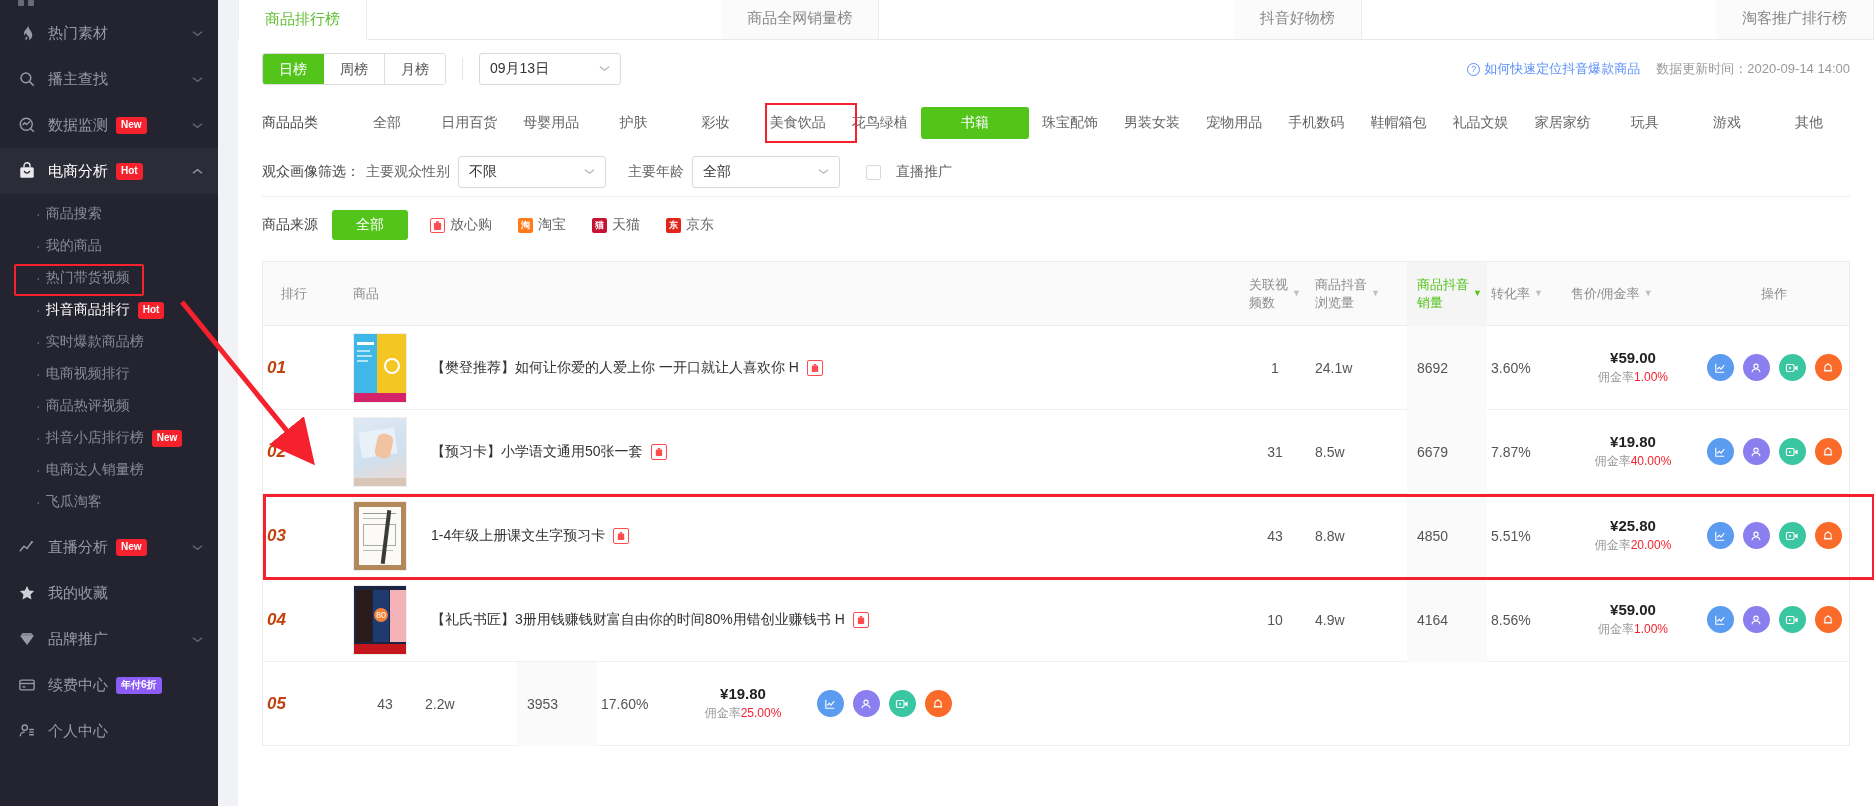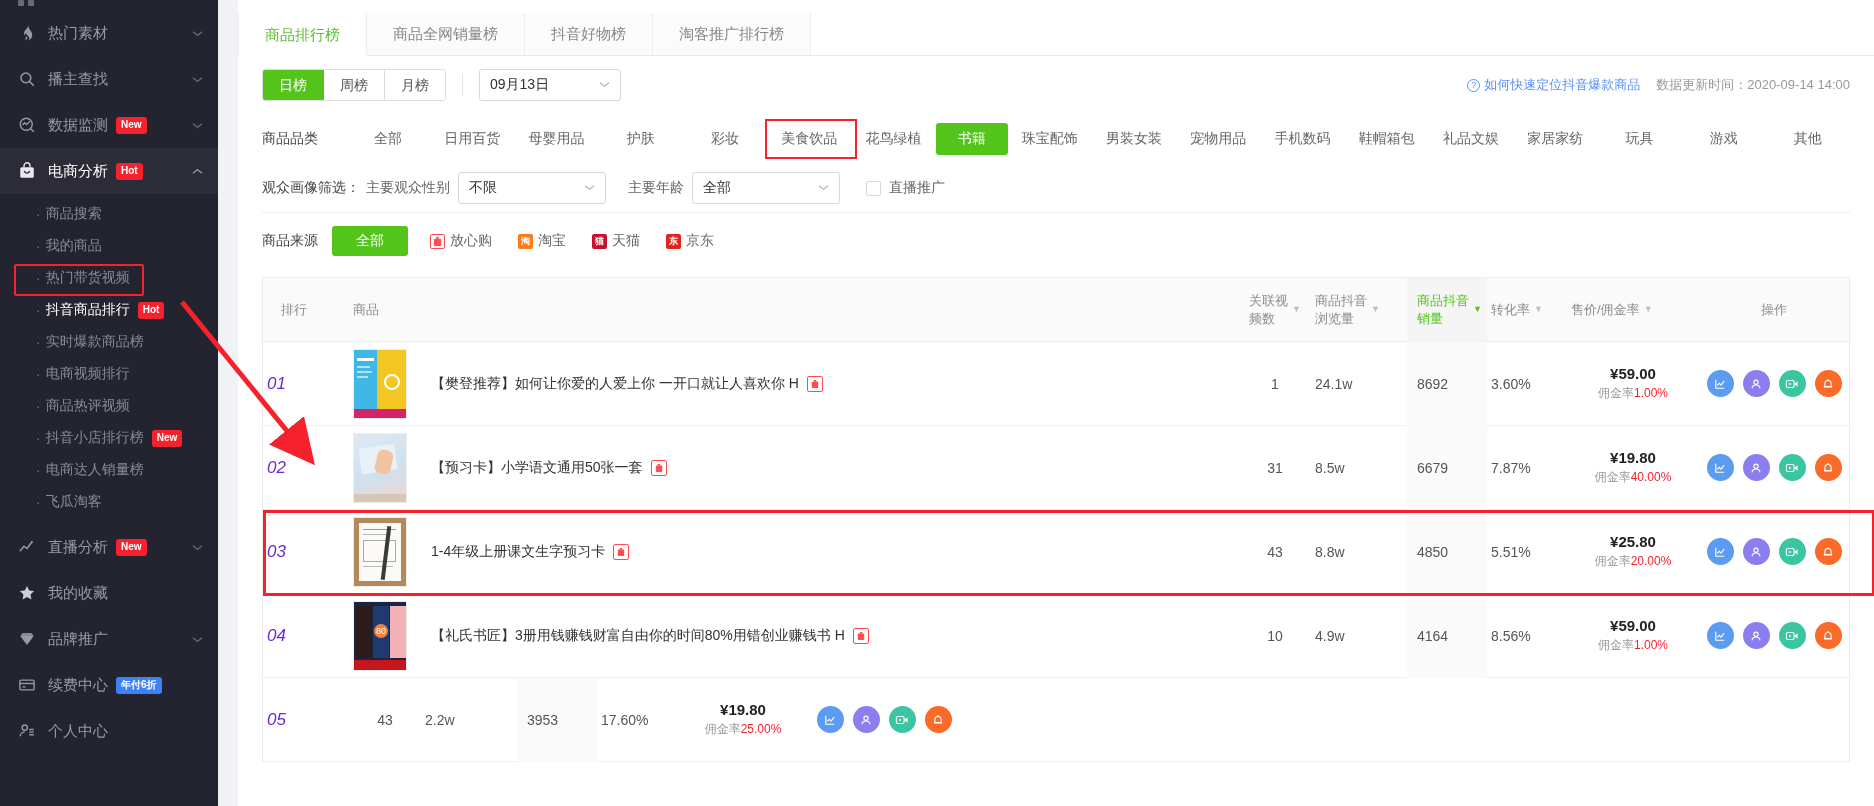--- a/index.html
+++ b/index.html
@@ -30,42 +30,42 @@
   .sb-label { white-space: nowrap; }
   .sb-chev {
     margin-left: auto; width: 14px; height: 14px; opacity: .65;
     display: flex; align-items: center; justify-content: center;
   }
   .badge {
     display: inline-block; background: #f5222d; color: #fff;
     font-size: 10px; line-height: 1; padding: 3px 5px 4px; border-radius: 3px;
     margin-left: 8px; font-weight: bold; white-space: nowrap;
   }
-  .badge.gold { background: #3b82f6; }
+  .badge.gold { background: #8b5cf6; }
   .sb-sub {
     height: 32px; display: flex; align-items: center;
     padding-left: 36px; color: #8a8a96; font-size: 14px; cursor: pointer;
     position: relative;
   }
   .sb-sub .dot { margin-right: 5px; color: #6d6d7a; }
   .sb-sub.current { color: #fff; }
   .sb-sub-wrap { padding: 4px 0 6px; }
   .sb-group-body { background: #242430; }
 
   .hl-box-sidebar {
     position: absolute; left: 14px; top: 264px; width: 130px; height: 32px;
     border: 2px solid #f5222d; border-radius: 2px; pointer-events: none;
   }
 
   
   .main-wrap { flex: 1 1 auto; background: #f0f2f5; height: 806px; position: relative; overflow: hidden;}
   .content { background: #fff; margin-left: 20px; height: 806px; position: relative; }
 
   
-  .tabbar { height: 56px; border-bottom: 1px solid #e8e8e8; display: flex; align-items: flex-end; padding-left: 0; }
+  .tabbar { height: 40px; border-bottom: 1px solid #e8e8e8; display: flex; align-items: flex-end; padding-left: 0; justify-content: space-between; }
   .tab {
     height: 42px; line-height: 42px; padding: 0 26px; font-size: 15px; color: #888;
     border-right: 1px solid #ededed; cursor: pointer; background: #fbfbfb;
   }
   .tab:first-child { border-left: 1px solid #ededed; }
   .tab.active { color: #5fbf34; background: #fff; border-bottom: 1px solid #fff;
     position: relative; top: 1px; }
 
   .pad { padding: 0 24px; }
 
@@ -95,39 +95,39 @@
   .upd-time { color: #999; margin-left: 16px; }
 
   
   .row-cat { display: flex; align-items: center; height: 50px; position: relative; }
   .row-label { font-size: 14px; color: #444; flex: 0 0 auto; margin-right: 28px; }
   .cats { display: flex; align-items: center; flex: 1 1 auto; }
   .cat {
     font-size: 14px; color: #666; cursor: pointer; padding: 6px 10px;
     border-radius: 3px; white-space: nowrap; flex: 1 1 0; text-align: center;
   }
-  .cat.on { background: #52c41a; color: #fff; font-weight: normal; flex: 0 0 auto; padding: 7px 22px; }
+  .cat.on { background: #52c41a; color: #fff; font-weight: normal; flex: 0 0 auto; padding: 7px 40px; }
   .hl-box-cat {
     position: absolute; left: 527px; top: 5px; width: 92px; height: 40px;
     border: 2px solid #f5222d; pointer-events: none;
   }
 
   
   .row-aud { display: flex; align-items: center; height: 48px; }
   .lbl-sm { font-size: 14px; color: #444; margin-right: 6px; white-space: nowrap; }
   .lbl-sm2 { font-size: 14px; color: #666; margin-right: 8px; white-space: nowrap; }
   .sel {
     height: 32px; border: 1px solid #d9d9d9; border-radius: 3px; display: flex;
     align-items: center; padding: 0 10px; font-size: 14px; color: #333; background: #fff;
     cursor: pointer;
   }
   .sel .cv { margin-left: auto; color: #b5b5b5; font-size: 11px; }
   .sel.w1 { width: 148px; }
   .sel.w2 { width: 148px; }
-  .chk-wrap { display: flex; align-items: center; margin-left: 26px; cursor: pointer; }
+  .chk-wrap { display: flex; align-items: center; margin-left: 26px; cursor: pointer; gap: 7px; }
   .chk { width: 15px; height: 15px; border: 1px solid #d9d9d9; border-radius: 2px; margin-right: 8px; background: #fff; }
 
   .hr { height: 1px; background: #eee; margin: 0 24px; }
 
   
   .row-src { display: flex; align-items: center; height: 56px; }
   .src-btn {
     padding: 6px 24px; background: #52c41a; color: #fff; font-size: 14px;
     border-radius: 3px; cursor: pointer; margin-right: 22px;
   }
@@ -154,21 +154,21 @@
   .c-sale   { flex: 0 0 80px;  justify-content: flex-start; }
   .c-conv   { flex: 0 0 80px;  justify-content: flex-start; }
   .c-price  { flex: 0 0 132px; justify-content: flex-start; }
   .c-ops    { flex: 0 0 150px; justify-content: center; }
 
   .trow {
     display: flex; align-items: center; height: 84px; border-bottom: 1px solid #f0f0f0;
     background: #fff;
   }
   .td { font-size: 14px; color: #555; padding: 0 4px; display: flex; align-items: center; }
-  .td.c-rank { font-style: italic; font-weight: normal; color: #6d28d9; font-size: 17px; }
+  .td.c-rank { font-style: italic; font-weight: bold; color: #c2410c; font-size: 17px; }
   .td.hi-cell { background: #fafafa; height: 84px; }
   .prod-cell { display: flex; align-items: center; }
   .thumb {
     width: 54px; height: 70px; border: 1px solid #eee; margin-right: 24px; flex: 0 0 54px;
     overflow: hidden; position: relative; background: #f7f7f7;
   }
   .thumb .tl { position: absolute; inset: 0; }
   .prod-name { font-size: 14px; color: #333; white-space: nowrap; }
   .tag-sq {
     display: inline-flex; width: 16px; height: 16px; border: 1px solid #ff4d4f;

